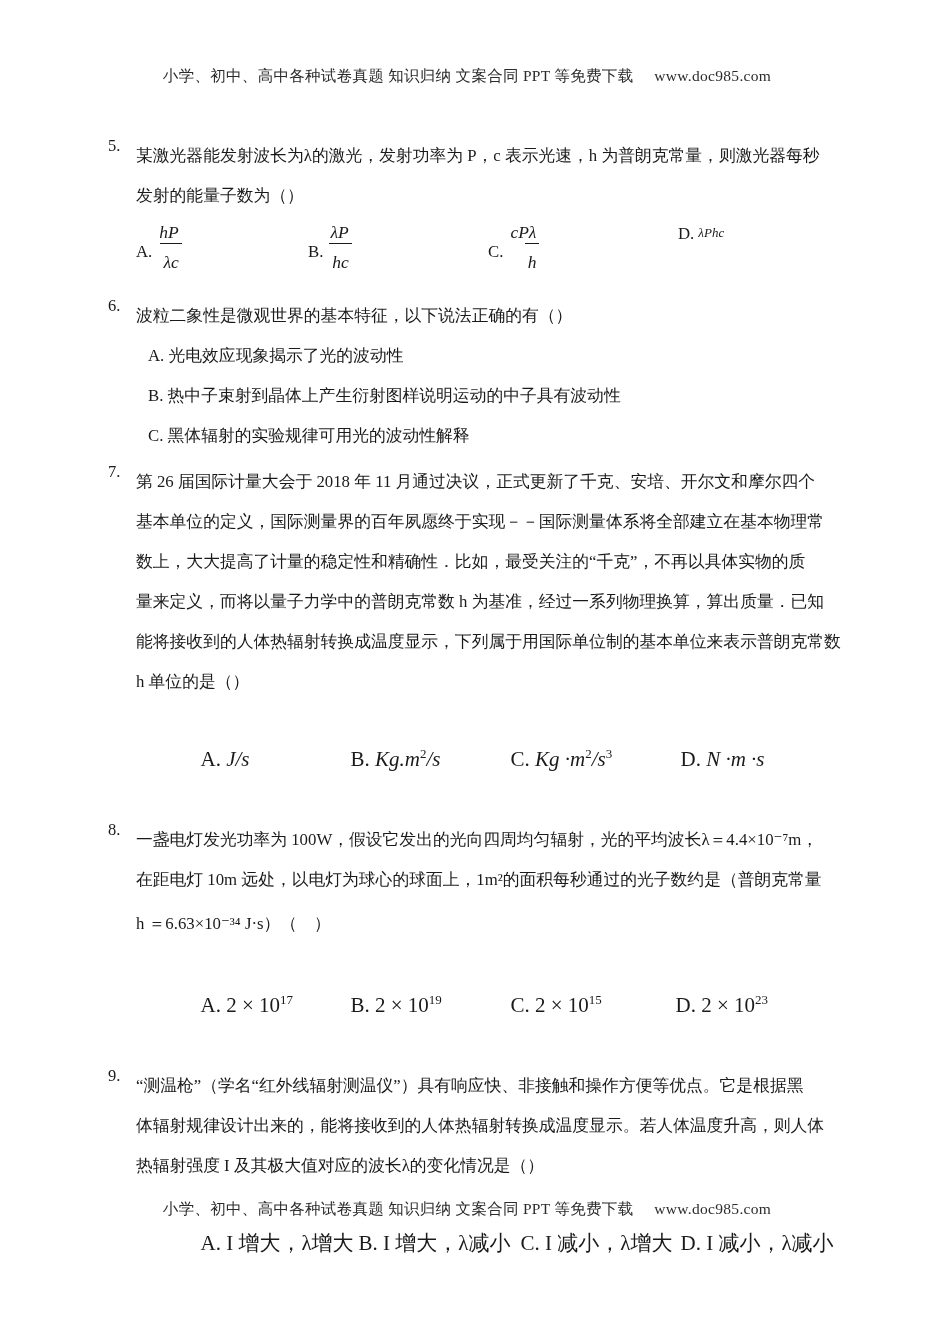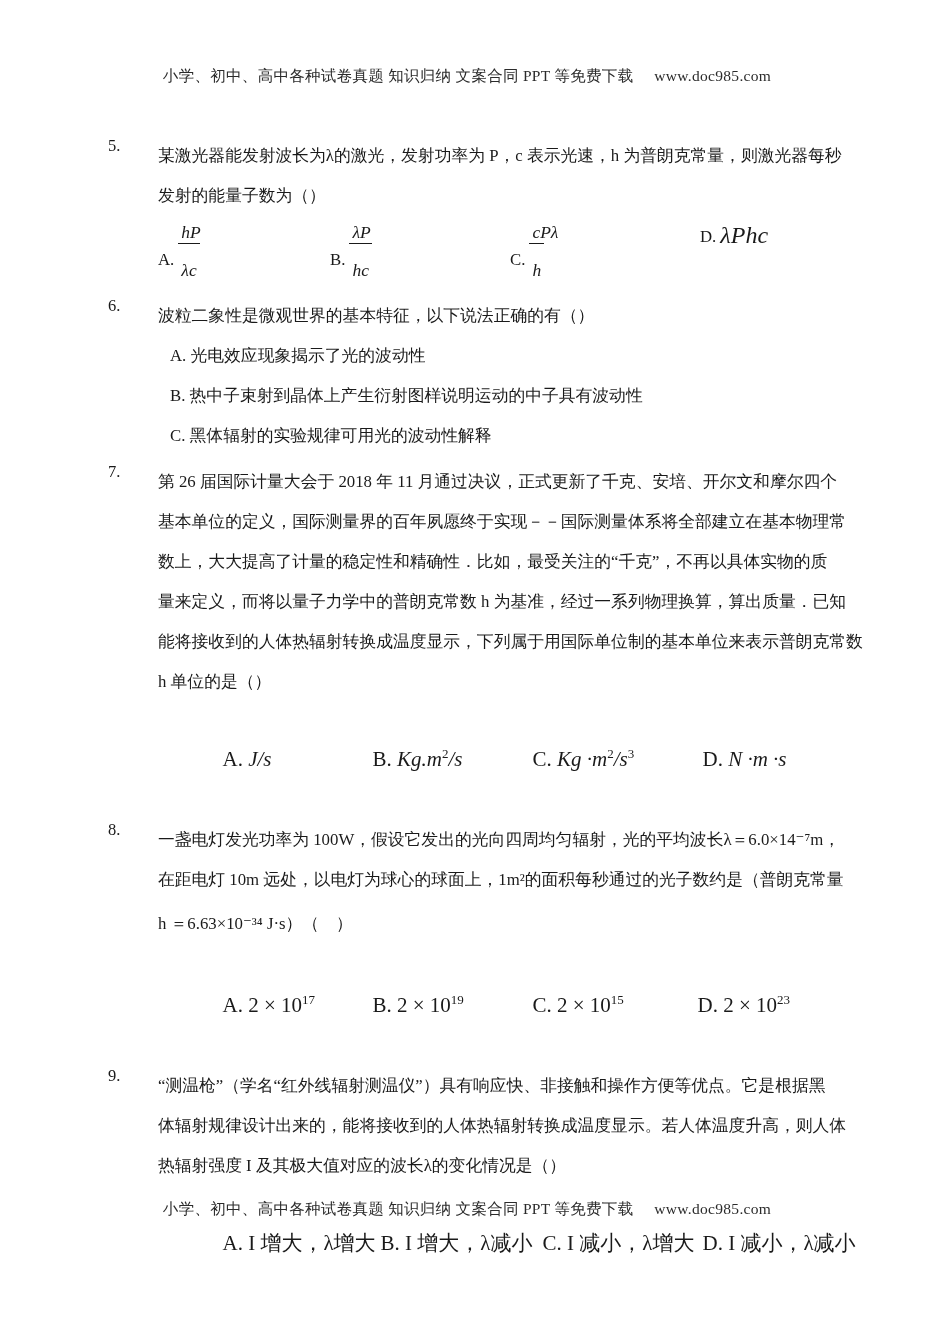--- a/index.html
+++ b/index.html
@@ -47,21 +47,21 @@
   .qnum {
     position: absolute;
     left: 0;
     top: 0;
     width: 34px;
     text-align: left;
     font-size: 16.5px;
     color: #1a1a1a;
   }
   .qbody {
-    margin-left: 50px;
+    margin-left: 28px;
   }
   .line {
     font-size: 16.8px;
     line-height: 40px;
     white-space: pre-wrap;
     color: #1a1a1a;
   }
   .line-just {
     text-align: justify;
     text-justify: inter-character;
@@ -92,31 +92,31 @@
     align-items: center;
     font-size: 16.8px;
   }
   .frac-item .lbl {
     margin-right: 4px;
     padding-top: 2px;
   }
   .frac {
     display: inline-flex;
     flex-direction: column;
-    align-items: flex-start;
+    align-items: flex-end;
     font-style: italic;
     font-size: 17.5px;
     line-height: 1.18;
   }
   .frac .num {
     padding: 0 3px;
   }
   .frac .den {
     border-top: 1.2px solid #1a1a1a;
-    padding: 16px 3px;
+    padding: 8px 3px;
   }
 </style>
 </head>
 <body>
 
 <div class="page">
 
   <div class="banner banner-top">小学、初中、高中各种试卷真题 知识归纳 文案合同 PPT 等免费下载     www.doc985.com</div>
 
   <div class="content">
@@ -143,21 +143,21 @@
           </div>
           <div class="frac-item" style="width:190px">
             <span class="lbl">C.</span>
             <span class="frac">
               <span class="num">cPλ</span>
               <span class="den">h</span>
             </span>
           </div>
           <div class="frac-item">
             <span class="lbl">D.</span>
-            <span class="it" style="font-size:24px">λPhc</span>
+            <span class="it" style="font-size:13px">λPhc</span>
           </div>
         </div>
       </div>
     </div>
 
     <div class="q" style="margin-top:2px">
       <div class="qnum">6.</div>
       <div class="qbody">
         <div class="line">波粒二象性是微观世界的基本特征，以下说法正确的有（）</div>
         <div class="line" style="margin-left:12px">A. 光电效应现象揭示了光的波动性</div>
@@ -177,21 +177,21 @@
         <div class="line">h 单位的是（）</div>
         <div class="opt-line" style="margin-left:12px">
           <span style="display:inline-block;width:150px"><span>A.</span> <span class="it">J/s</span></span><span style="display:inline-block;width:160px"><span>B.</span> <span class="it">Kg.m</span><sup>2</sup><span class="it">/s</span></span><span style="display:inline-block;width:170px"><span>C.</span> <span class="it">Kg ·m</span><sup>2</sup><span class="it">/s</span><sup>3</sup></span><span><span>D.</span> <span class="it">N ·m ·s</span></span>
         </div>
       </div>
     </div>
 
     <div class="q" style="margin-top:4px">
       <div class="qnum">8.</div>
       <div class="qbody">
-        <div class="line line-just">一盏电灯发光功率为 100W，假设它发出的光向四周均匀辐射，光的平均波长λ＝6.0×14⁻⁷m，</div>
+        <div class="line line-just">一盏电灯发光功率为 100W，假设它发出的光向四周均匀辐射，光的平均波长λ＝4.4×10⁻⁷m，</div>
         <div class="line line-just">在距电灯 10m 远处，以电灯为球心的球面上，1m²的面积每秒通过的光子数约是（普朗克常量</div>
         <div class="line" style="line-height:48px">h ＝6.63×10⁻³⁴ J·s）（    ）</div>
         <div class="opt-line" style="margin-left:12px">
           <span style="display:inline-block;width:150px"><span>A.</span> <span>2 × 10</span><sup>17</sup></span><span style="display:inline-block;width:160px"><span>B.</span> <span>2 × 10</span><sup>19</sup></span><span style="display:inline-block;width:165px"><span>C.</span> <span>2 × 10</span><sup>15</sup></span><span><span>D.</span> <span>2 × 10</span><sup>23</sup></span>
         </div>
       </div>
     </div>
 
     <div class="q" style="margin-top:4px">
       <div class="qnum">9.</div>

